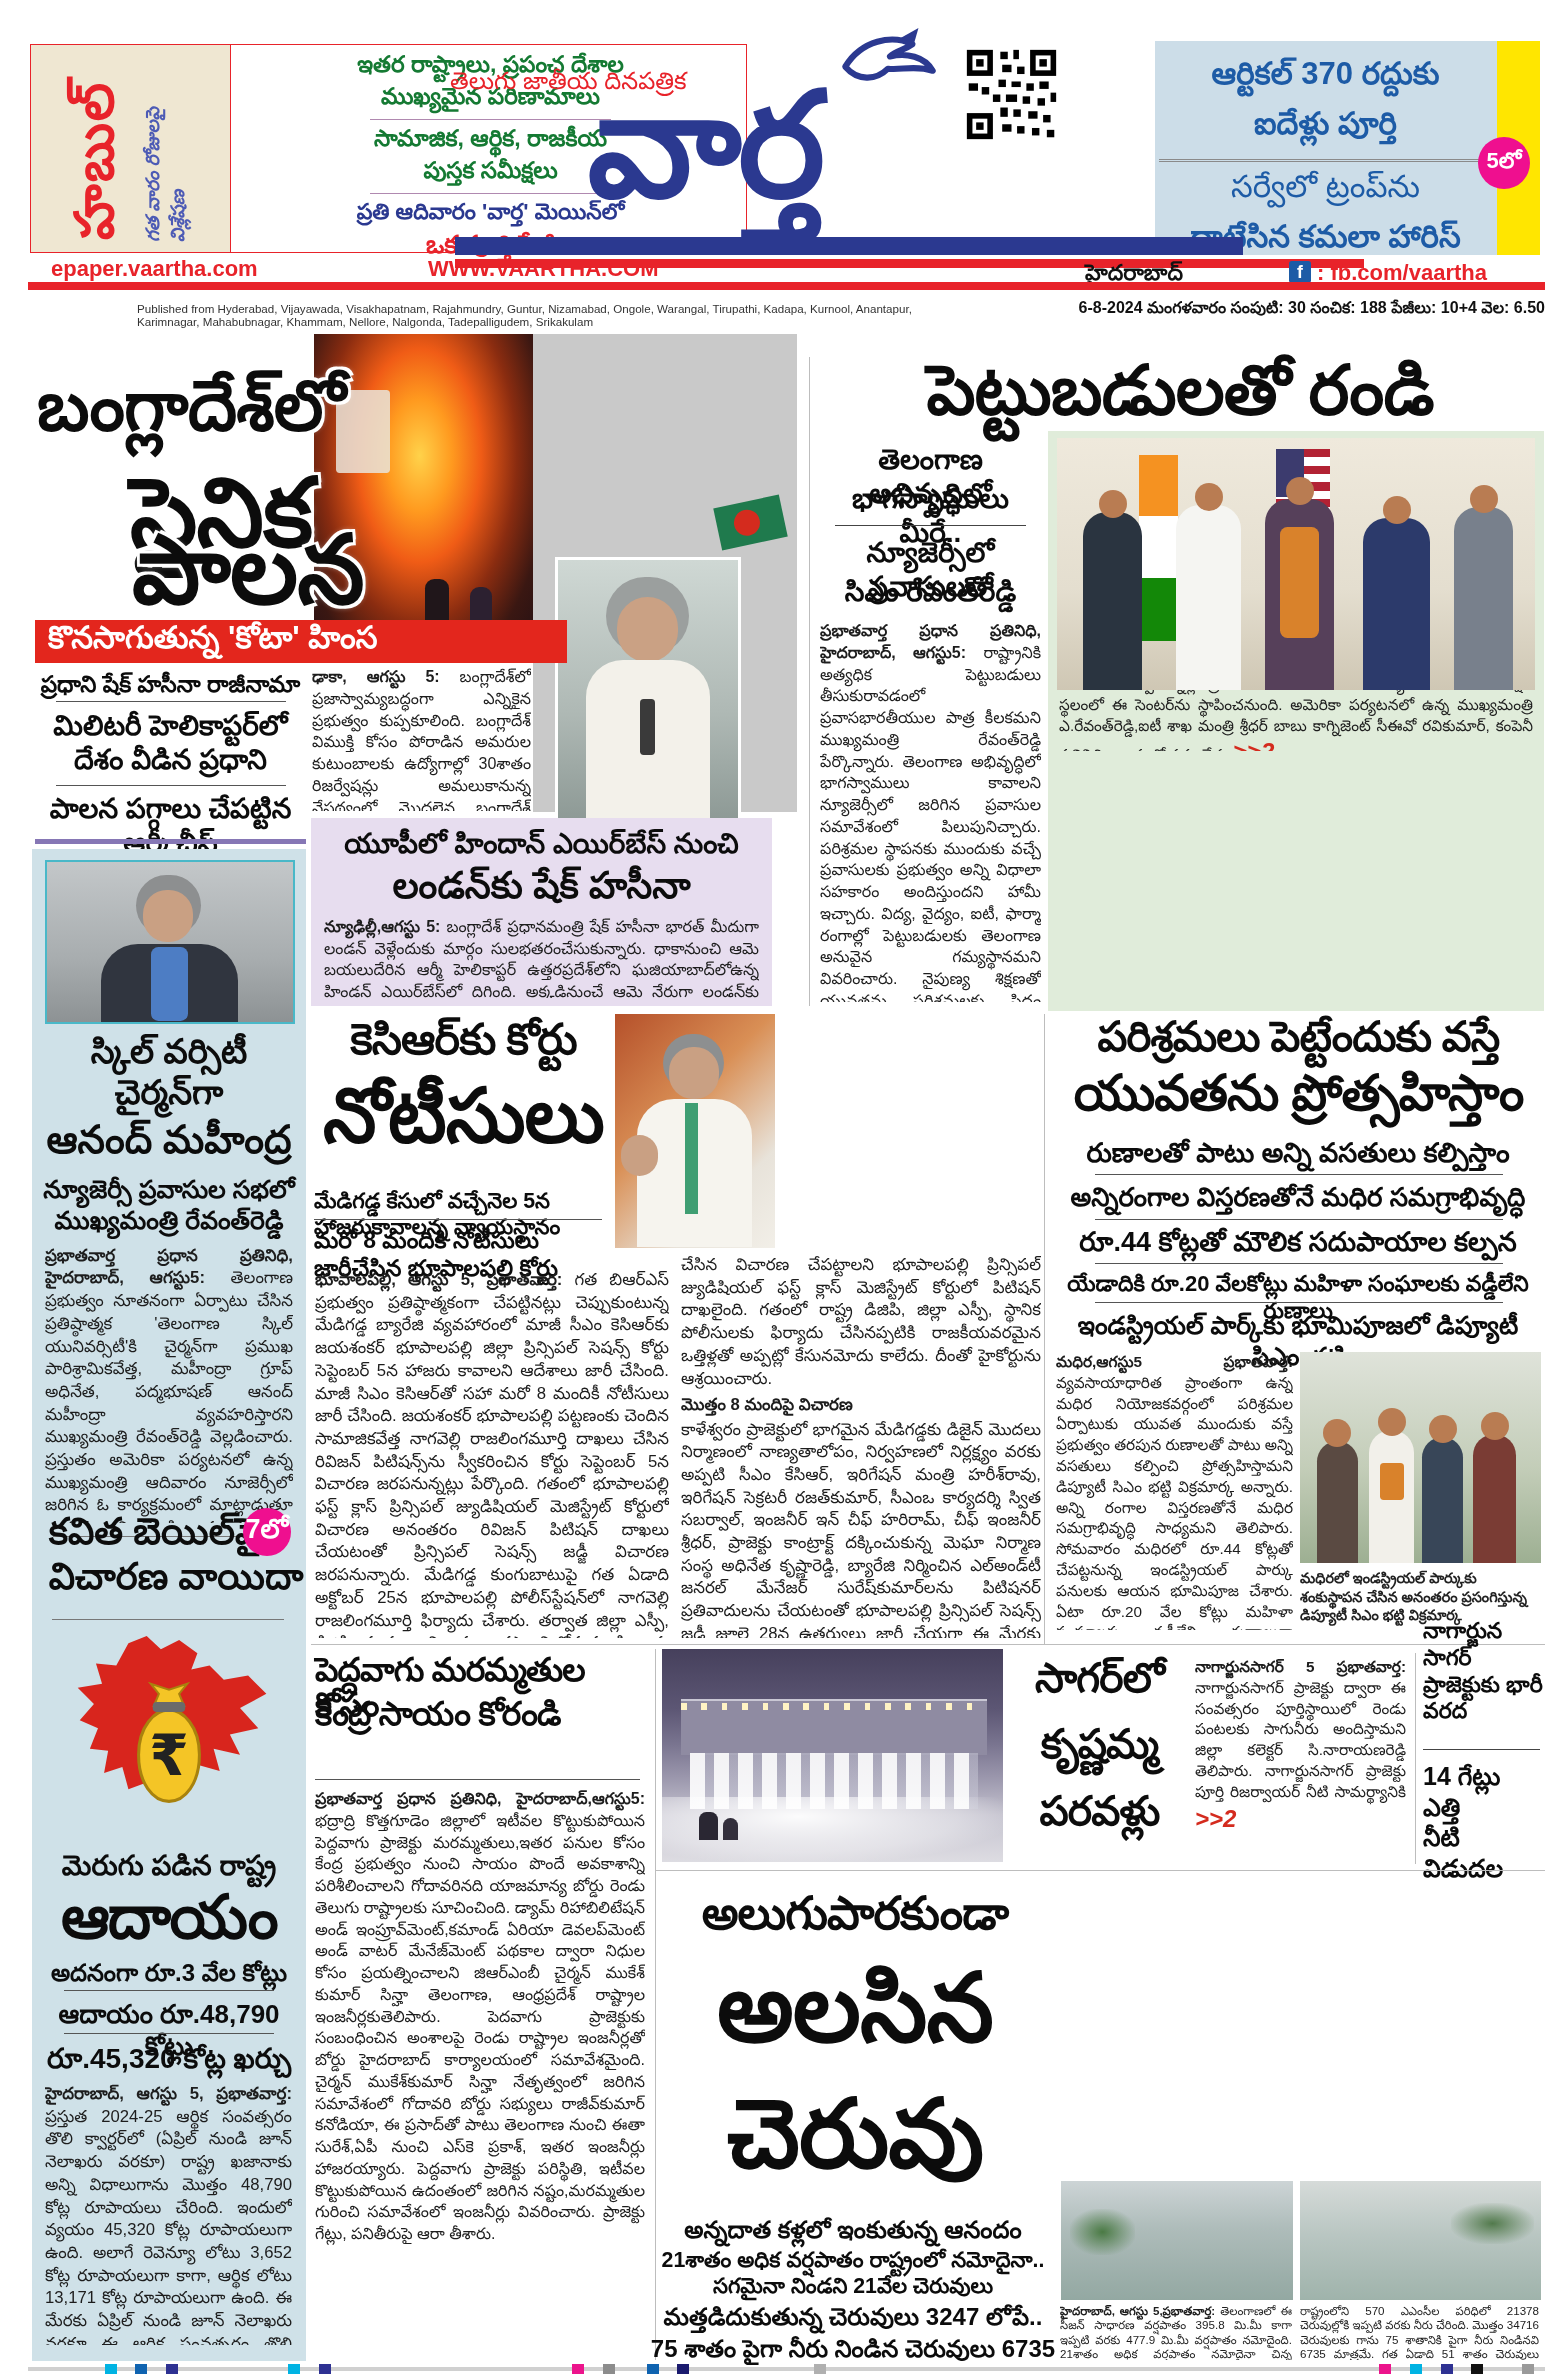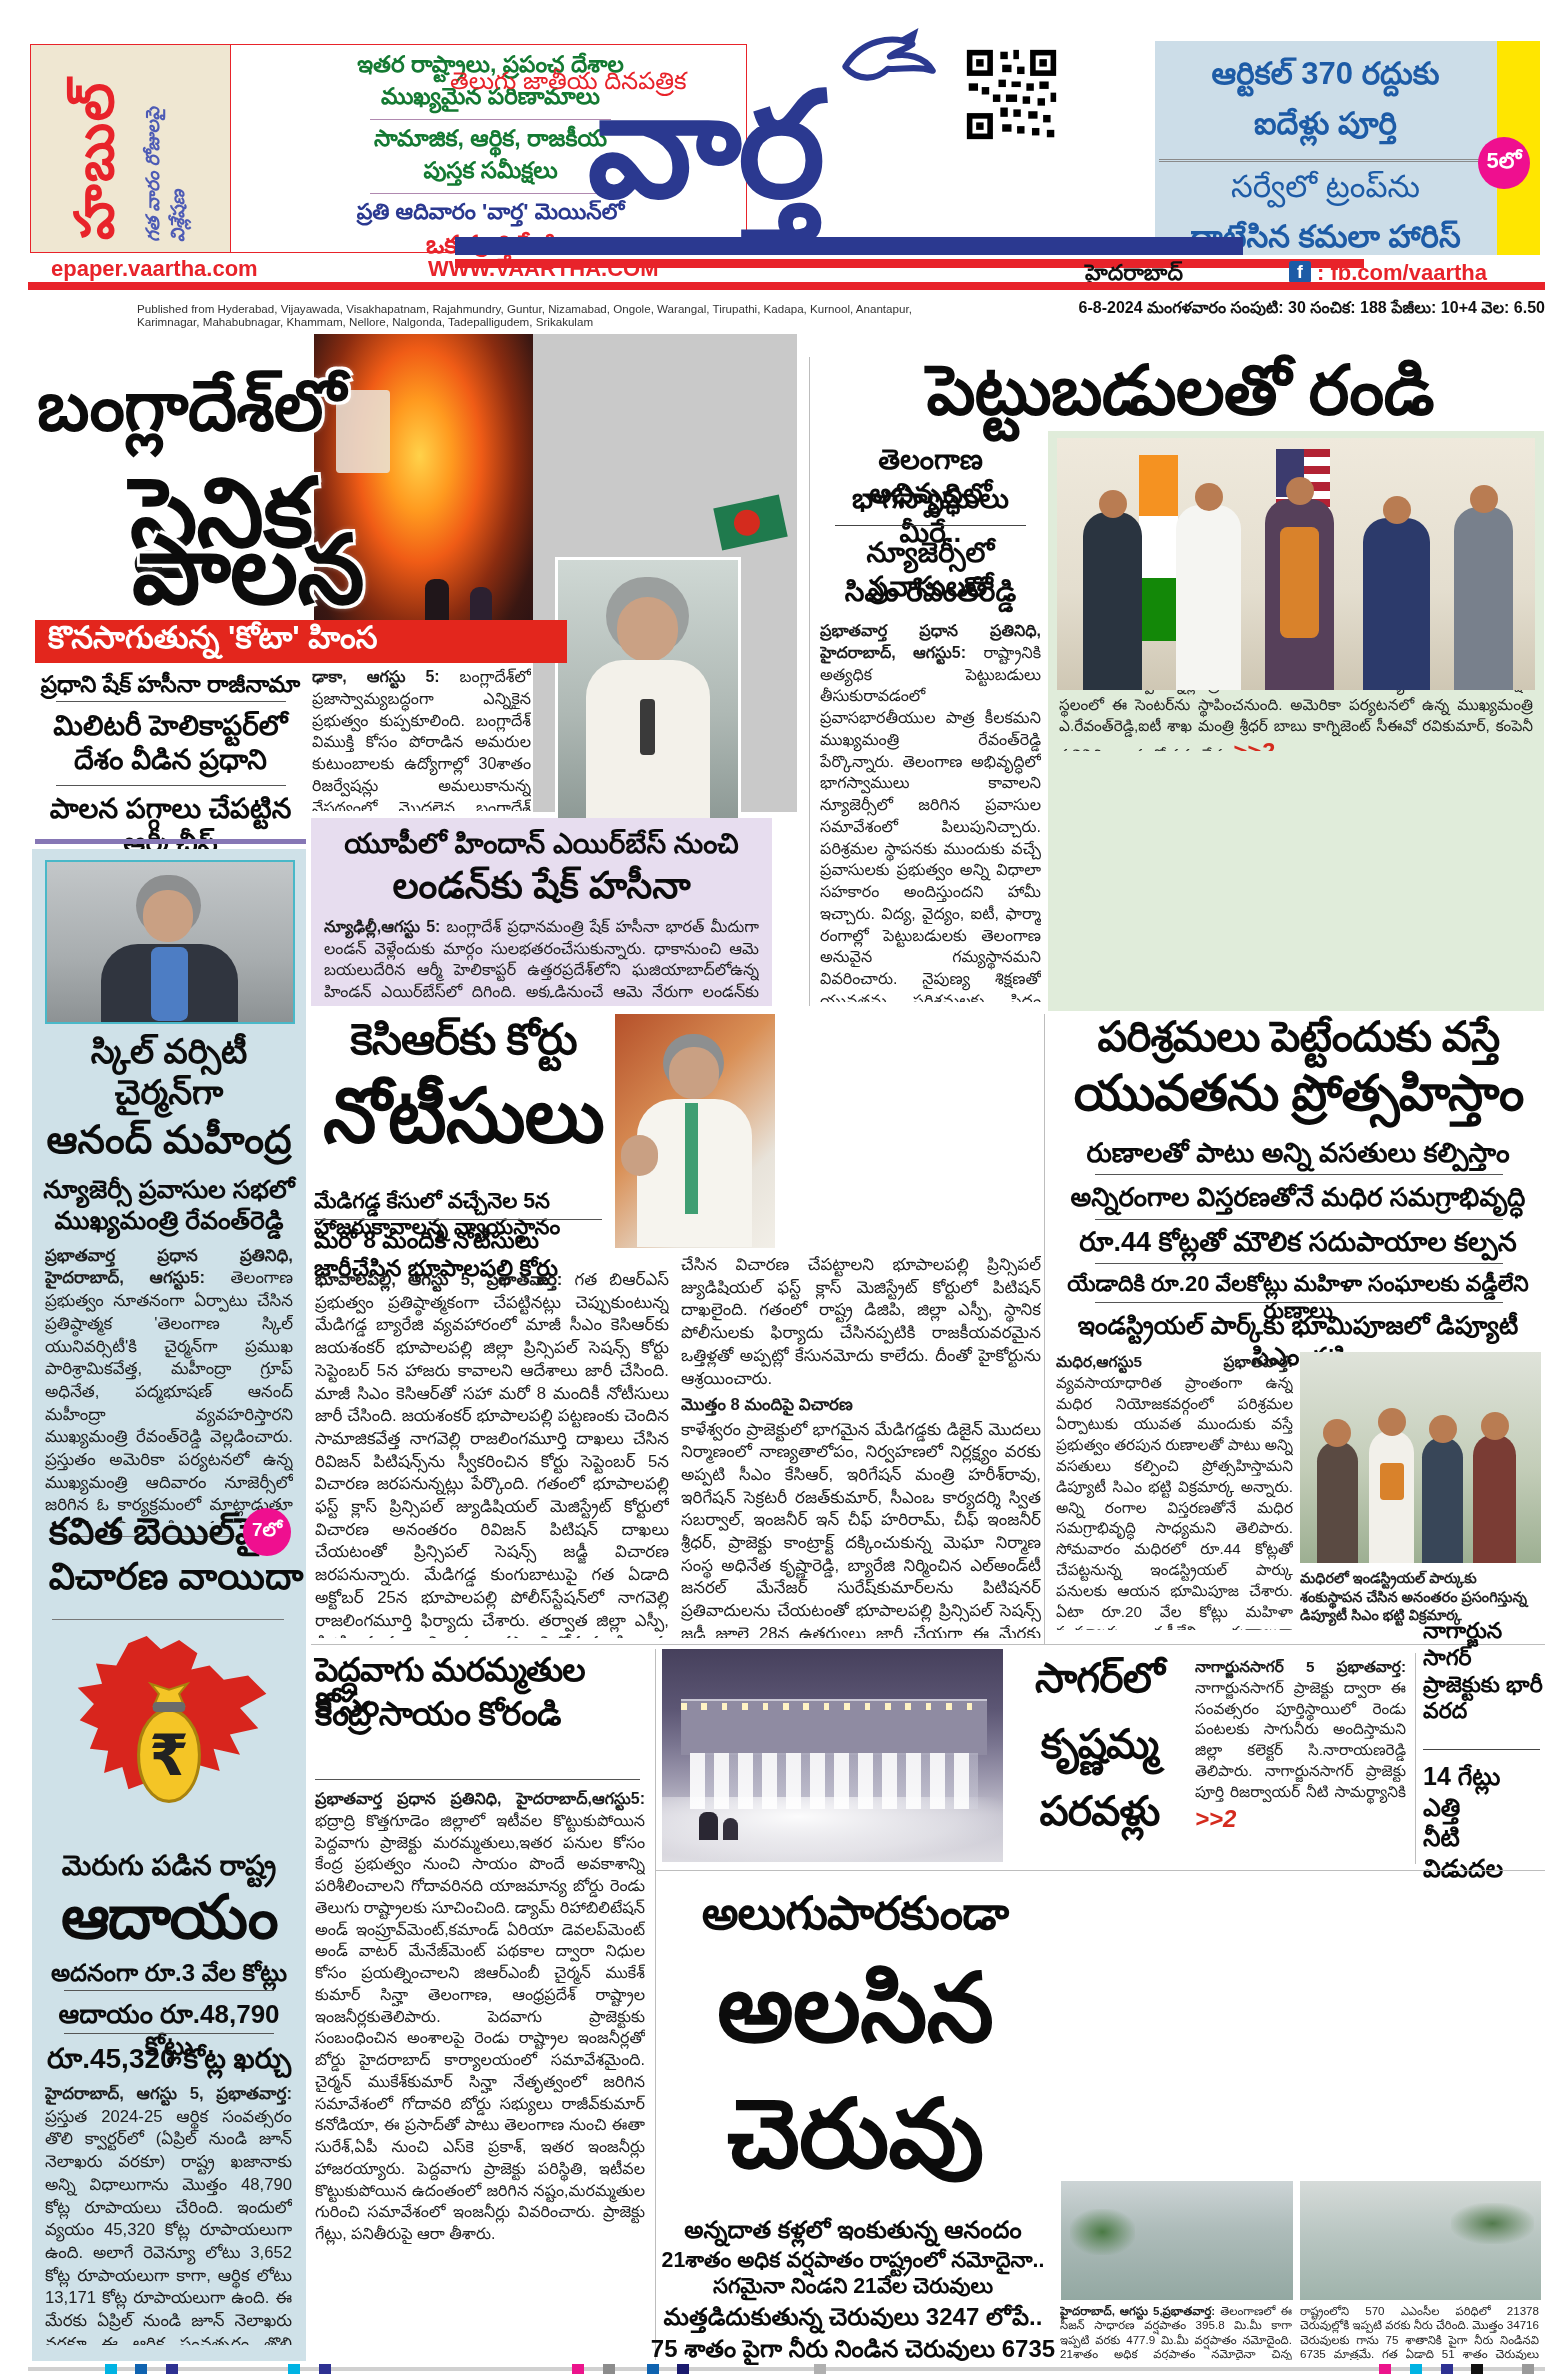--- a/index.html
+++ b/index.html
@@ -243,21 +243,21 @@
       <span>తెలంగాణ ప్రభుత్వం నూతనంగా ఏర్పాటు చేసిన ప్రతిష్ఠాత్మక 'తెలంగాణ స్కిల్ యునివర్సిటీ'కి చైర్మన్‌గా ప్రముఖ పారిశ్రామికవేత్త, మహీంద్రా గ్రూప్ అధినేత, పద్మభూషణ్ ఆనంద్ మహీంద్రా వ్యవహరిస్తారని ముఖ్యమంత్రి రేవంత్‌రెడ్డి వెల్లడించారు. ప్రస్తుతం అమెరికా పర్యటనలో ఉన్న ముఖ్యమంత్రి ఆదివారం నూజెర్సీలో జరిగిన ఓ కార్యక్రమంలో మాట్లాడుతూ ఈ విషయాన్ని వెల్లడించారు. తెలంగాణ స్కిల్ యూనివర్సిటీ చైర్మన్‌గా వ్యవహరించాలని తాను కోరటంతో ఆనంద్ మహీంద్రా అంగీకరించారని,కొద్ది రోజుల్లోనే ఆయన బాధ్యతలు స్వీకరిస్తారని తెలిపారు. తెలంగాణ యువతను ప్రపంచంలోనే ఉత్తమ నైపుణ్యం కలిగిన వారిగా తీర్చిదిద్దాలనే లక్ష్యంతో ప్రభుత్వ –ప్రైవేటు భాగస్వామ్యంతో ఏర్పాటు చేసిన, తెలంగాణ</span>
       
     </div>
 
     <div style="border-bottom:1.4px solid #777;width:232px;margin:13px auto 0 auto;"></div>
 
     <div class="abs" style="left:0;top:660px;width:100%;">
       <div class="sub" style="font-size:37px;text-align:left;margin-left:16.7px;">కవిత బెయిల్‌పై</div>
       <div class="sub" style="font-size:37px;text-align:left;margin-left:16.7px;">విచారణ వాయిదా</div>
     </div>
-    <div class="badge" style="left:211px;top:659px;width:48px;height:48px;font-size:19px;">7లో</div>
+    <div class="badge" style="left:211px;top:659px;width:48px;height:48px;font-size:27px;">7లో</div>
     <div style="position:absolute;top:770px;left:20.4px;width:232px;border-bottom:1.4px solid #777;"></div>
 
     <svg class="abs" viewBox="0 0 200 210" style="left:35px;top:784px;width:204px;height:213px;">
       <path d="M60,10 L78,3 L92,16 L110,7 L128,20 L122,36 L140,32 L154,46 L178,42 L196,60 L170,74 L188,94 L160,100 L170,120 L144,114 L150,136 L128,130 L122,150 L104,140 L96,162 L82,146 L60,154 L54,132 L36,138 L40,116 L22,114 L30,94 L12,86 L26,70 L10,54 L34,50 L28,30 L48,32 Z" fill="#d8251d"></path>
       <g>
         <path d="M85,72 L115,72 L110,60 L118,50 L100,56 L82,50 L90,60 Z" fill="#f4c526" stroke="#a8820e" stroke-width="2"></path>
         <path d="M70,120 C70,92 86,76 100,76 C114,76 130,92 130,120 C130,148 116,166 100,166 C84,166 70,148 70,120 Z" fill="#f4c526" stroke="#a8820e" stroke-width="3"></path>
         <rect x="84" y="68" width="32" height="10" rx="4" fill="#6b6b6b"></rect>
         <text x="100" y="140" text-anchor="middle" font-size="56" font-weight="bold" fill="#222">₹</text>
       </g>

